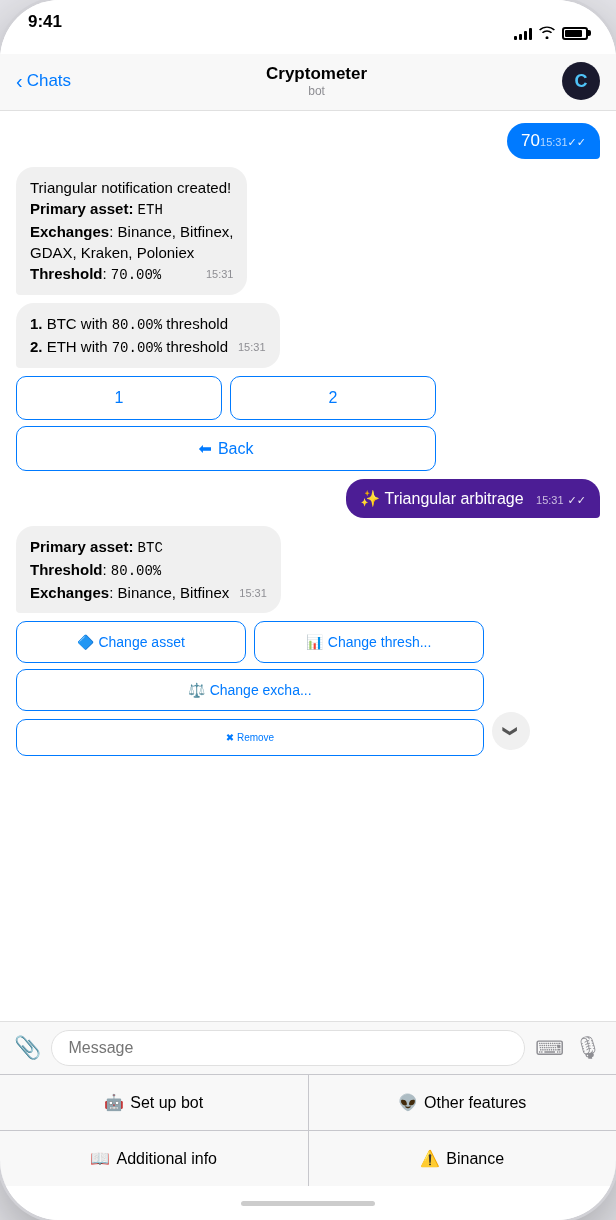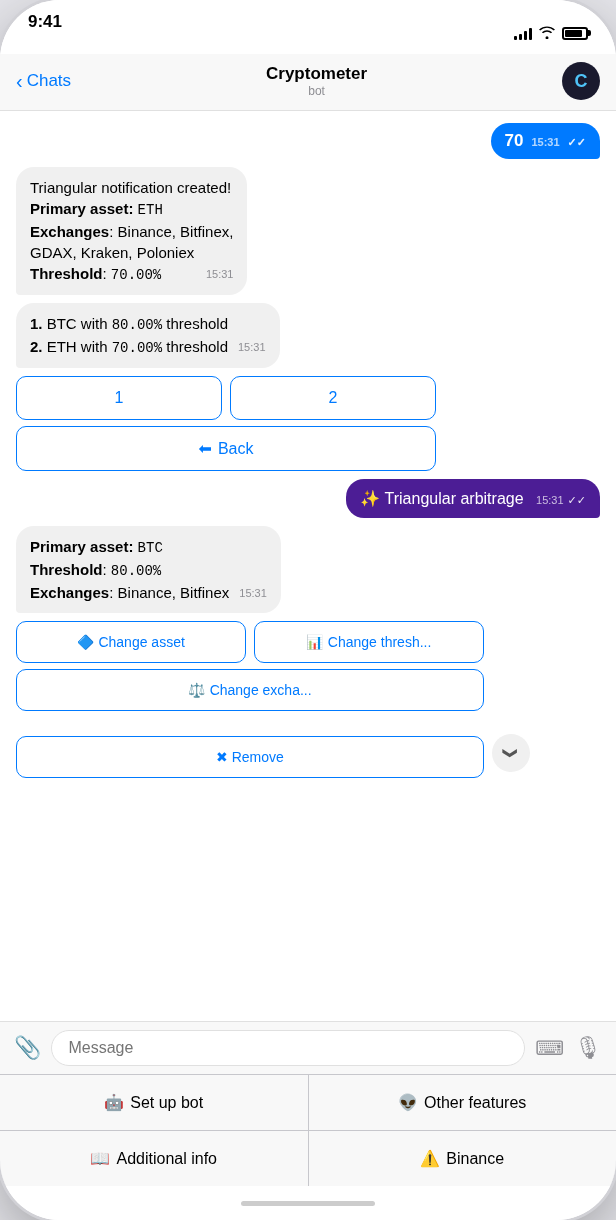--- a/index.html
+++ b/index.html
@@ -187,25 +187,24 @@
       position: relative;
     }
 
     .bubble-sent-small {
       align-self: flex-end;
       background: #007aff;
       color: #fff;
       border-radius: 18px 18px 4px 18px;
       padding: 8px 14px;
       font-size: 17px;
-      font-weight: 700;
+      font-weight: 400;
       position: relative;
       display: flex;
       align-items: baseline;
-      gap: 8px;
       justify-content: flex-end;
     }
 
     .bubble-time {
       font-size: 11px;
       color: rgba(255,255,255,0.7);
       white-space: nowrap;
     }
 
     .bubble-check {
@@ -484,21 +483,21 @@
             🔷 Change asset
           </button>
           <button class="inline-btn" style="font-size:14px; padding:12px 6px;">
             📊 Change thresh...
           </button>
         </div>
         <div style="display:flex; gap:8px;flex-direction:column;">
           <button class="inline-btn" style="font-size:14px; padding:12px 6px;">
             ⚖️ Change excha...
           </button>
-          <button class="inline-btn" style="font-size:14px; padding:12px 18px;margin-top:17px;">
+          <button class="inline-btn" style="font-size:10px; padding:12px 18px;">
             ✖ Remove
           </button>
         </div>
       </div>
       <button class="chevron-btn" style="margin-bottom:6px;">
         <span style="transform: rotate(90deg); display:inline-block; font-size:14px; font-weight:bold;">❯</span>
       </button>
     </div>
 
   </div>

